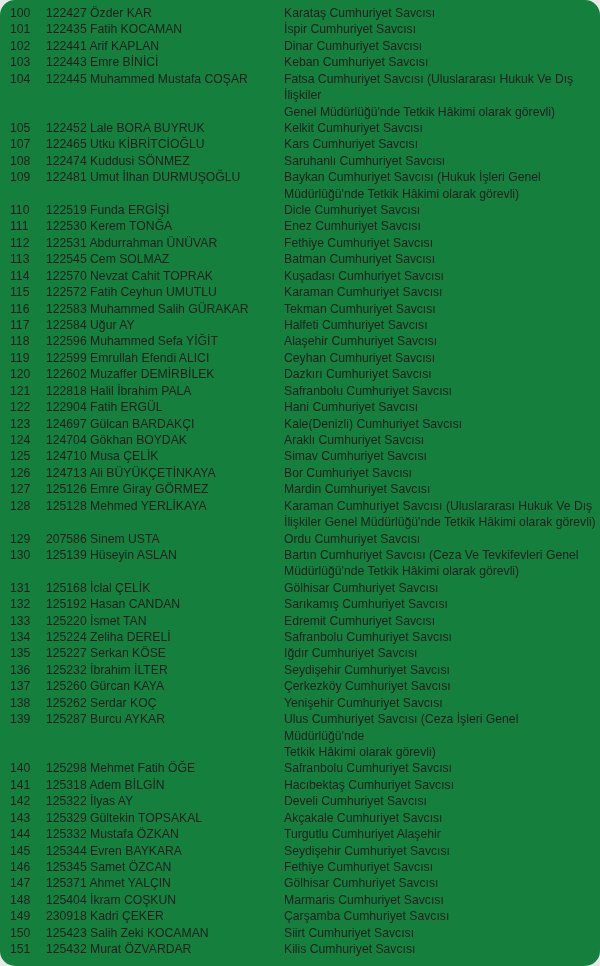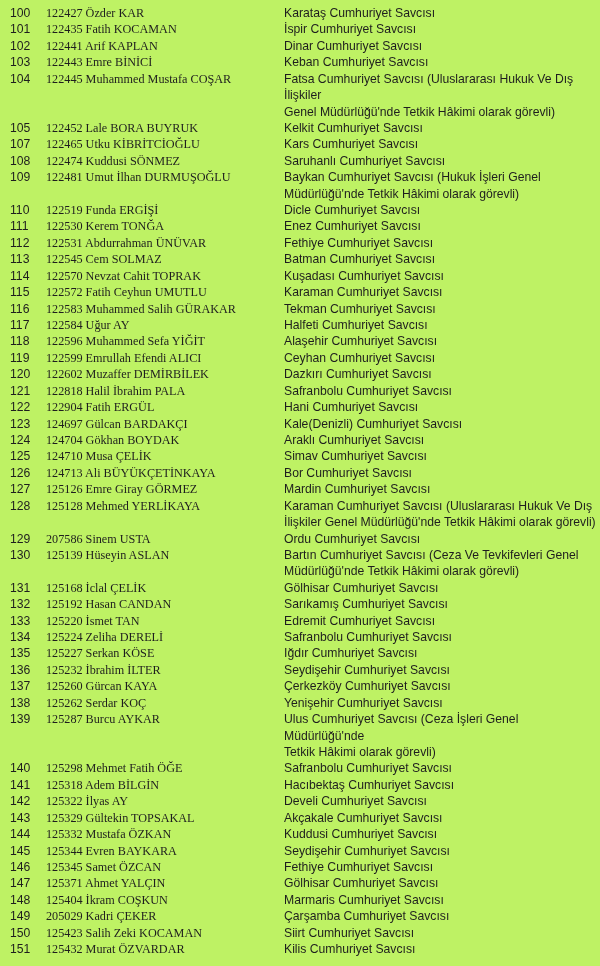--- a/index.html
+++ b/index.html
@@ -1,30 +1,31 @@
 <!DOCTYPE html>
 <html><head>
 <meta charset="utf-8">
 <style>
   html, body { margin: 0; padding: 0; background: #e8e8e8; }
   .page {
     width: 600px;
     height: 966px;
-    background: #bef264;
+    background: #15803d;
     box-sizing: border-box;
     padding: 5px 0 0 10px;
     font-family: "Liberation Sans", sans-serif;
     font-size: 12.2px;
     line-height: 16.42px;
     color: #1e1e1e;
     overflow: hidden;
+    border-radius: 15px;
   }
   .row { display: flex; align-items: flex-start; }
   .c-no   { flex: none; width: 36px; }
-  .c-name { flex: none; width: 238px; white-space: nowrap; overflow: hidden; font-family: Liberation Serif, serif; }
+  .c-name { flex: none; width: 238px; white-space: nowrap; overflow: hidden; }
   .c-pos  { flex: none; width: 316px; white-space: pre-wrap; }
 </style>
 </head>
 <body>
 
 <div class="page">
   <div>
       <div class="row">
     <span class="c-no">100</span>
     <span class="c-name"><span>122427</span> <span>Özder KAR</span></span>
@@ -241,21 +242,21 @@
     <span class="c-pos">Develi Cumhuriyet Savcısı</span>
   </div>
       <div class="row">
     <span class="c-no">143</span>
     <span class="c-name"><span>125329</span> <span>Gültekin TOPSAKAL</span></span>
     <span class="c-pos">Akçakale Cumhuriyet Savcısı</span>
   </div>
       <div class="row">
     <span class="c-no">144</span>
     <span class="c-name"><span>125332</span> <span>Mustafa ÖZKAN</span></span>
-    <span class="c-pos">Kuddusi Cumhuriyet Savcısı</span>
+    <span class="c-pos">Turgutlu Cumhuriyet Alaşehir</span>
   </div>
       <div class="row">
     <span class="c-no">145</span>
     <span class="c-name"><span>125344</span> <span>Evren BAYKARA</span></span>
     <span class="c-pos">Seydişehir Cumhuriyet Savcısı</span>
   </div>
       <div class="row">
     <span class="c-no">146</span>
     <span class="c-name"><span>125345</span> <span>Samet ÖZCAN</span></span>
     <span class="c-pos">Fethiye Cumhuriyet Savcısı</span>
@@ -265,21 +266,21 @@
     <span class="c-name"><span>125371</span> <span>Ahmet YALÇIN</span></span>
     <span class="c-pos">Gölhisar Cumhuriyet Savcısı</span>
   </div>
       <div class="row">
     <span class="c-no">148</span>
     <span class="c-name"><span>125404</span> <span>İkram COŞKUN</span></span>
     <span class="c-pos">Marmaris Cumhuriyet Savcısı</span>
   </div>
       <div class="row">
     <span class="c-no">149</span>
-    <span class="c-name"><span>205029</span> <span>Kadri ÇEKER</span></span>
+    <span class="c-name"><span>230918</span> <span>Kadri ÇEKER</span></span>
     <span class="c-pos">Çarşamba Cumhuriyet Savcısı</span>
   </div>
       <div class="row">
     <span class="c-no">150</span>
     <span class="c-name"><span>125423</span> <span>Salih Zeki KOCAMAN</span></span>
     <span class="c-pos">Siirt Cumhuriyet Savcısı</span>
   </div>
       <div class="row">
     <span class="c-no">151</span>
     <span class="c-name"><span>125432</span> <span>Murat ÖZVARDAR</span></span>

